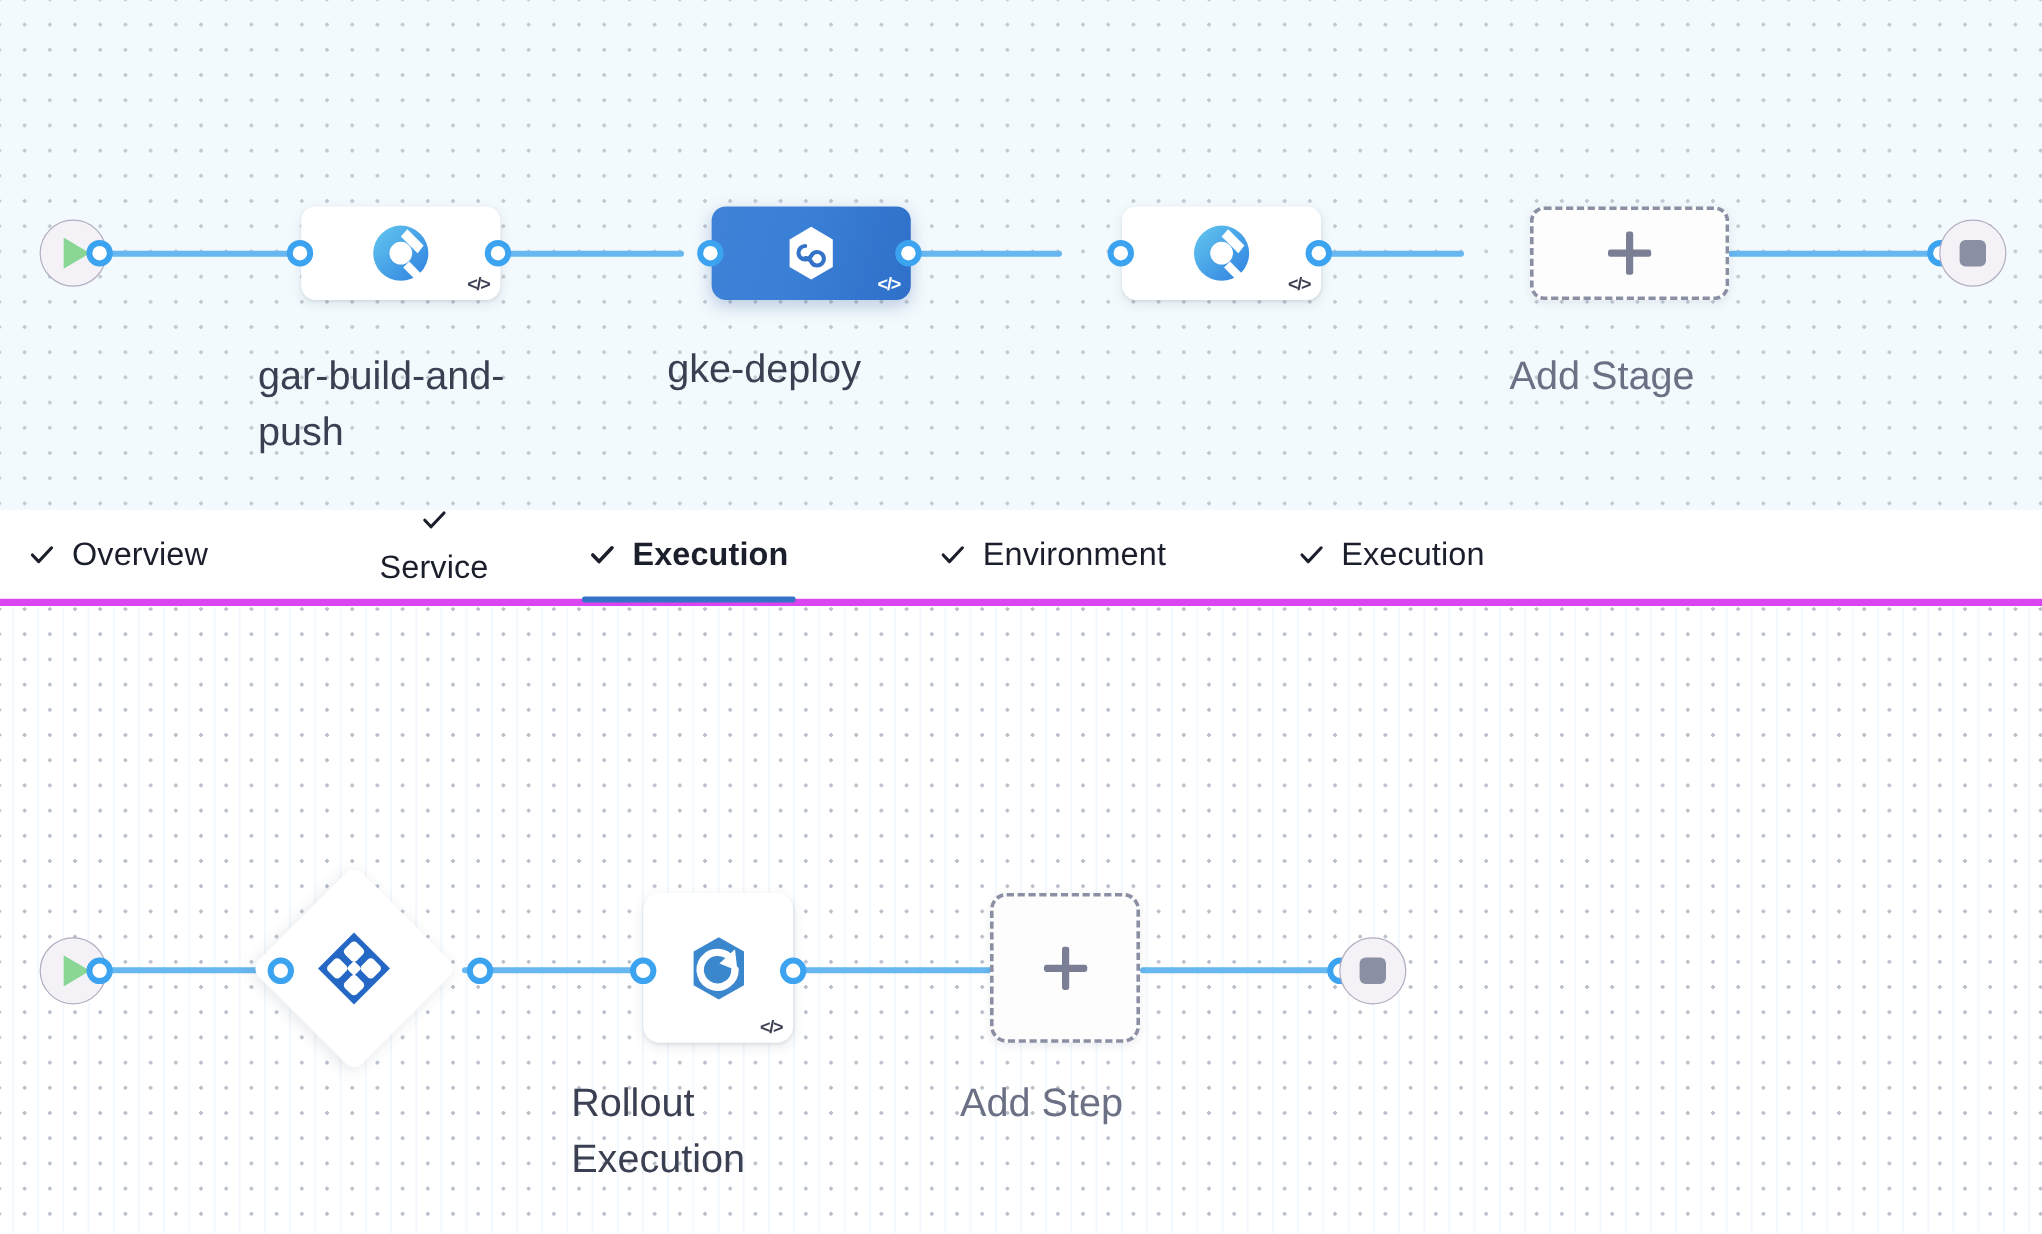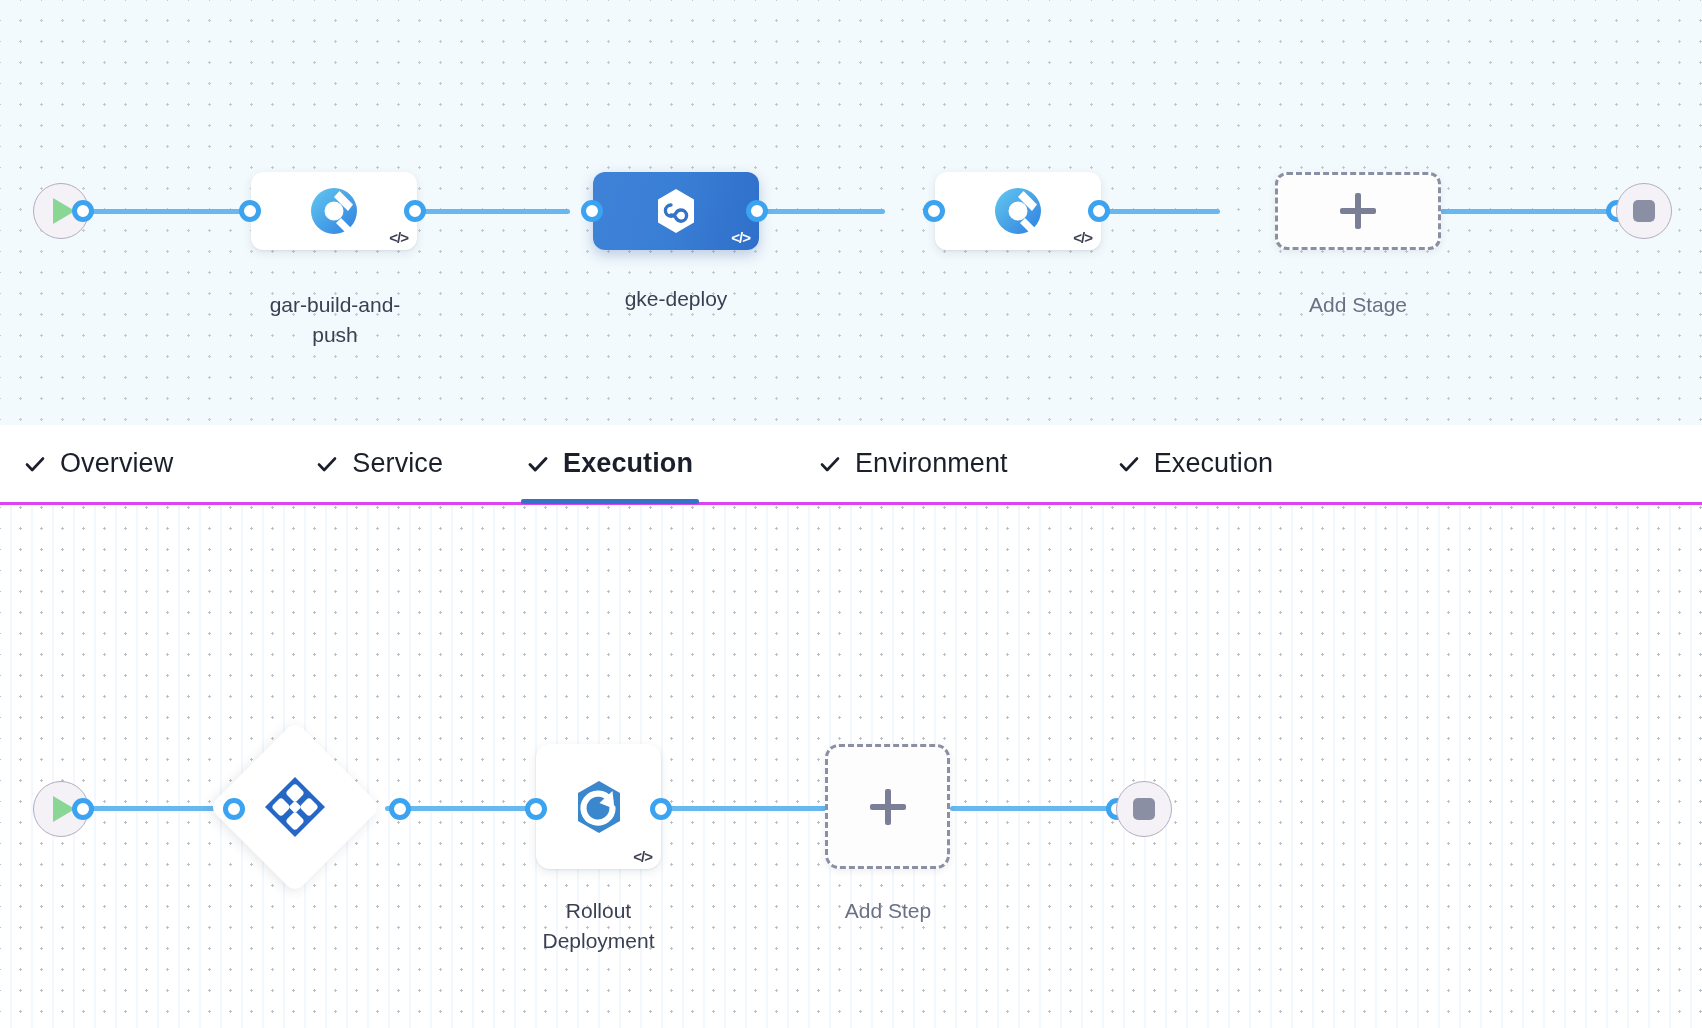--- a/index.html
+++ b/index.html
@@ -21,21 +21,21 @@
     background-size: 21px 21px;
     background-position: 10px 10px;
     overflow: hidden;
   }
 
   
   .tabbar {
     position: absolute; left: 0; top: 425px;
     width: 1702px; height: 80px;
     background: #ffffff;
-    border-bottom: 3px solid #d946ef;
+    border-bottom: 6px solid #d946ef;
     display: flex; align-items: center;
   }
   .tab {
     position: relative;
     height: 80px;
     display: flex; align-items: center; gap: 14px;
     padding: 0 24px;
     cursor: pointer;
     user-select: none;
   }
@@ -181,22 +181,22 @@
   }
   .plus:before, .plus:after {
     content: ""; position: absolute; background: #7b7f95; border-radius: 2px;
   }
   .plus:before { left: 0; top: 15px; width: 36px; height: 6px; }
   .plus:after  { top: 0; left: 15px; height: 36px; width: 6px; }
 
   
   .node-label {
     position: absolute;
-    text-align: center;
-    font-size: 21px;
+    text-align: left;
+    font-size: 33px;
     line-height: 1.42;
     color: #3b3f52;
     white-space: pre-wrap;
     word-break: break-all;
     pointer-events: none;
   }
   .node-label.muted { color: #6b7084; }
   .icon-wrap { display: flex; align-items: center; justify-content: center; }
 </style>
 </head>
@@ -288,21 +288,21 @@
     <div class="tab">
       <span class="tick">
         <svg width="22" height="22" viewBox="0 0 22 22">
             <path d="M3 11.5 L8.2 17 L19 5.5" fill="none" stroke="#1b1f2b" stroke-width="2.6" stroke-linecap="round" stroke-linejoin="round"></path>
           </svg>
       </span>
       <span class="tab-label">Overview</span>
 
     </div>
 
-    <div class="tab" style="margin-left:95px;">
+    <div class="tab" style="margin-left:95px;flex-direction:column;">
       <span class="tick">
         <svg width="22" height="22" viewBox="0 0 22 22">
             <path d="M3 11.5 L8.2 17 L19 5.5" fill="none" stroke="#1b1f2b" stroke-width="2.6" stroke-linecap="round" stroke-linejoin="round"></path>
           </svg>
       </span>
       <span class="tab-label">Service</span>
 
     </div>
 
     <div class="tab active" style="margin-left:36px;">
@@ -378,21 +378,21 @@
           <path d="M29 3 L50 15 L50 43 L29 55 L8 43 L8 15 Z" fill="#3a87cd"></path>
           <path d="M40 22 a14.5 14.5 0 1 0 2.5 8" fill="none" stroke="#ffffff" stroke-width="6.2" stroke-linecap="round"></path>
           <path d="M42.5 13 L44.5 31 L29.5 25 Z" fill="#ffffff"></path>
         </svg>
       </span>
       <span class="code-badge">&lt;/&gt;</span>
     </div>
     <div class="dot" style="left:525px; top:292px;"></div>
     <div class="dot" style="left:650px; top:292px;"></div>
     <div class="node-label" style="left:476px; top:390px; width:245px;">Rollout
-Deployment</div>
+Execution</div>
 
     <div class="add-box step-shape" style="left:825px; top:238px;">
       <span class="plus"></span>
     </div>
     <div class="node-label muted" style="left:800px; top:390px; width:176px;">Add Step</div>
 
     <div class="dot" style="left:1106px; top:292px;"></div>
     <div class="terminal" style="left:1116px; top:275px;">
       <span class="stop-sq"></span>
     </div>

